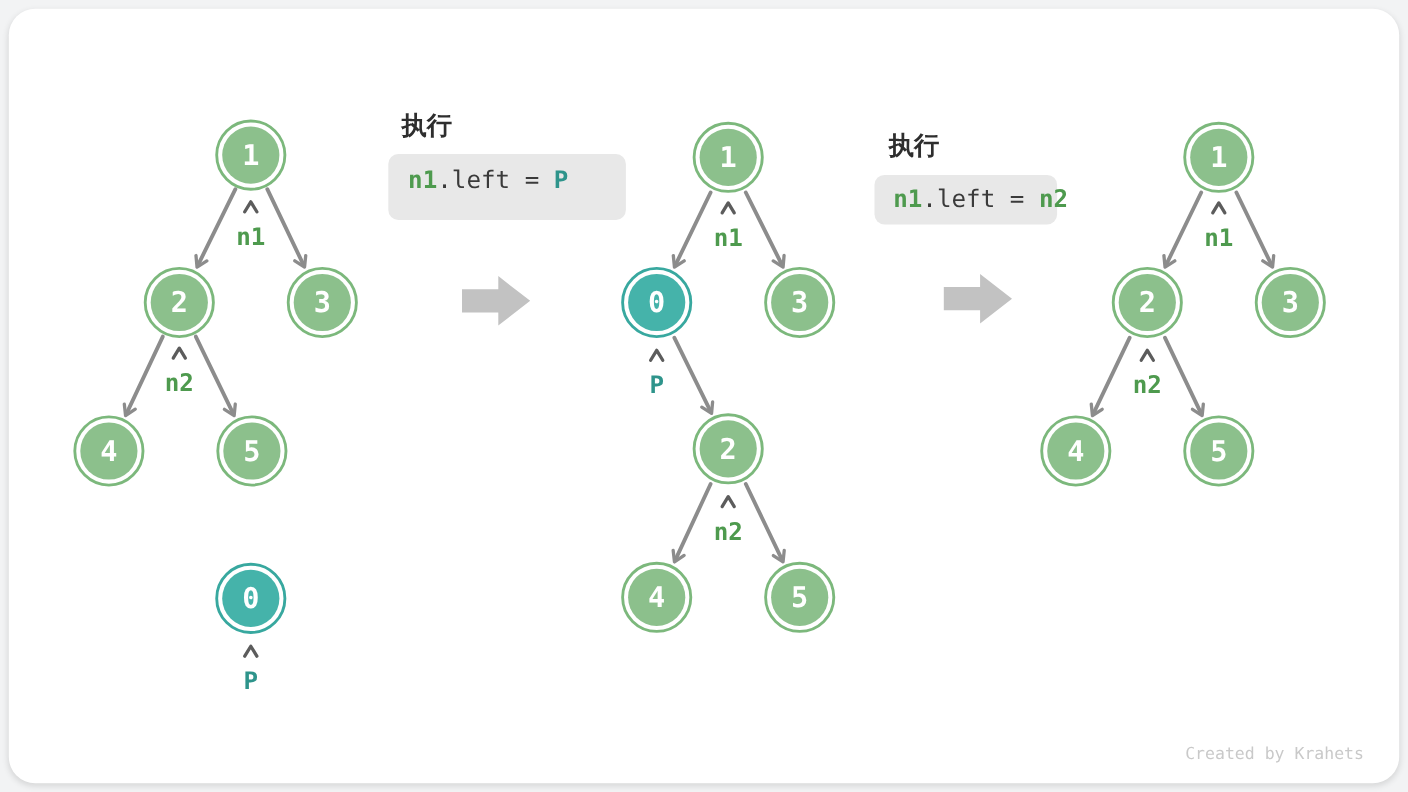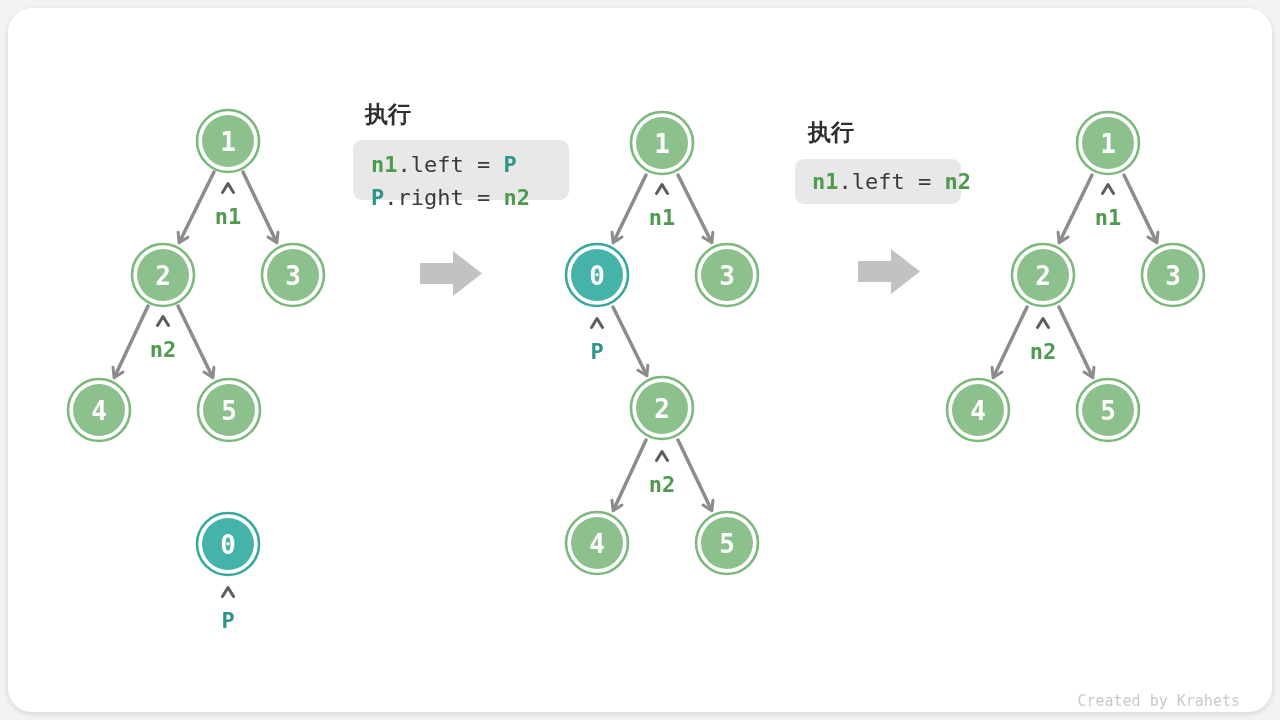--- a/index.html
+++ b/index.html
@@ -30,21 +30,21 @@
   
   .exec-label{position:absolute;font-size:23px;font-weight:600;color:#2e2e2e;}
   .code-box{position:absolute;background:#e8e8e8;border-radius:9px;box-sizing:border-box;
             font-family:"DejaVu Sans Mono",monospace;font-size:22px;color:#3a3a3a;white-space:pre;}
   #code1{left:353px;top:140px;width:216px;height:60px;padding:8px 0 0 18px;line-height:33px;}
   #code2{left:795px;top:159px;width:166px;height:45px;line-height:45px;padding-left:17px;}
   .tok-g{color:#4e9a4e;font-weight:bold;}
   .tok-t{color:#2e948b;font-weight:bold;}
 
   .watermark{position:absolute;top:676px;right:40px;font-family:"DejaVu Sans Mono",monospace;
-             font-size:15px;color:#c9c9c9;margin-top:16px;}
+             font-size:15px;color:#c9c9c9;}
 </style>
 </head>
 <body>
 
 <div class="card"></div>
 
 <svg class="diagram" viewBox="0 0 1280 720">
   <defs>
     <marker id="ah" markerUnits="userSpaceOnUse" markerWidth="16" markerHeight="16" refX="9" refY="8" orient="auto">
       <path d="M2,2.5 L11,8 L2,13.5" fill="none" stroke="#8c8c8c" stroke-width="3" stroke-linecap="round" stroke-linejoin="round"></path>
@@ -179,18 +179,18 @@
     </g>
 
     <path class="caret" d="M-5.5,4.5 L0,-4.5 L5.5,4.5" transform="translate(1108,189)"></path>
     <text class="ptr g" x="1108" y="217">n1</text>
     <path class="caret" d="M-5.5,4.5 L0,-4.5 L5.5,4.5" transform="translate(1043,323)"></path>
     <text class="ptr g" x="1043" y="351">n2</text>
   </g>
 </svg>
 
 <div class="exec-label" style="left:365px;top:99px">执行</div>
-<div class="code-box" id="code1"><div><span class="tok-g">n1</span><span>.left = </span><span class="tok-t">P</span></div><div><span class="tok-t">P</span><span>.right = </span><span class="tok-g">n2</span></div></div>
+<div class="code-box" id="code1"><div><span class="tok-g">n1</span><span>.left = </span><span class="tok-t">P</span></div></div>
 
 <div class="exec-label" style="left:808px;top:117px">执行</div>
 <div class="code-box" id="code2"><span class="tok-g">n1</span><span>.left = </span><span class="tok-g">n2</span></div>
 
 <div class="watermark">Created by Krahets</div>
 
 </body></html>

